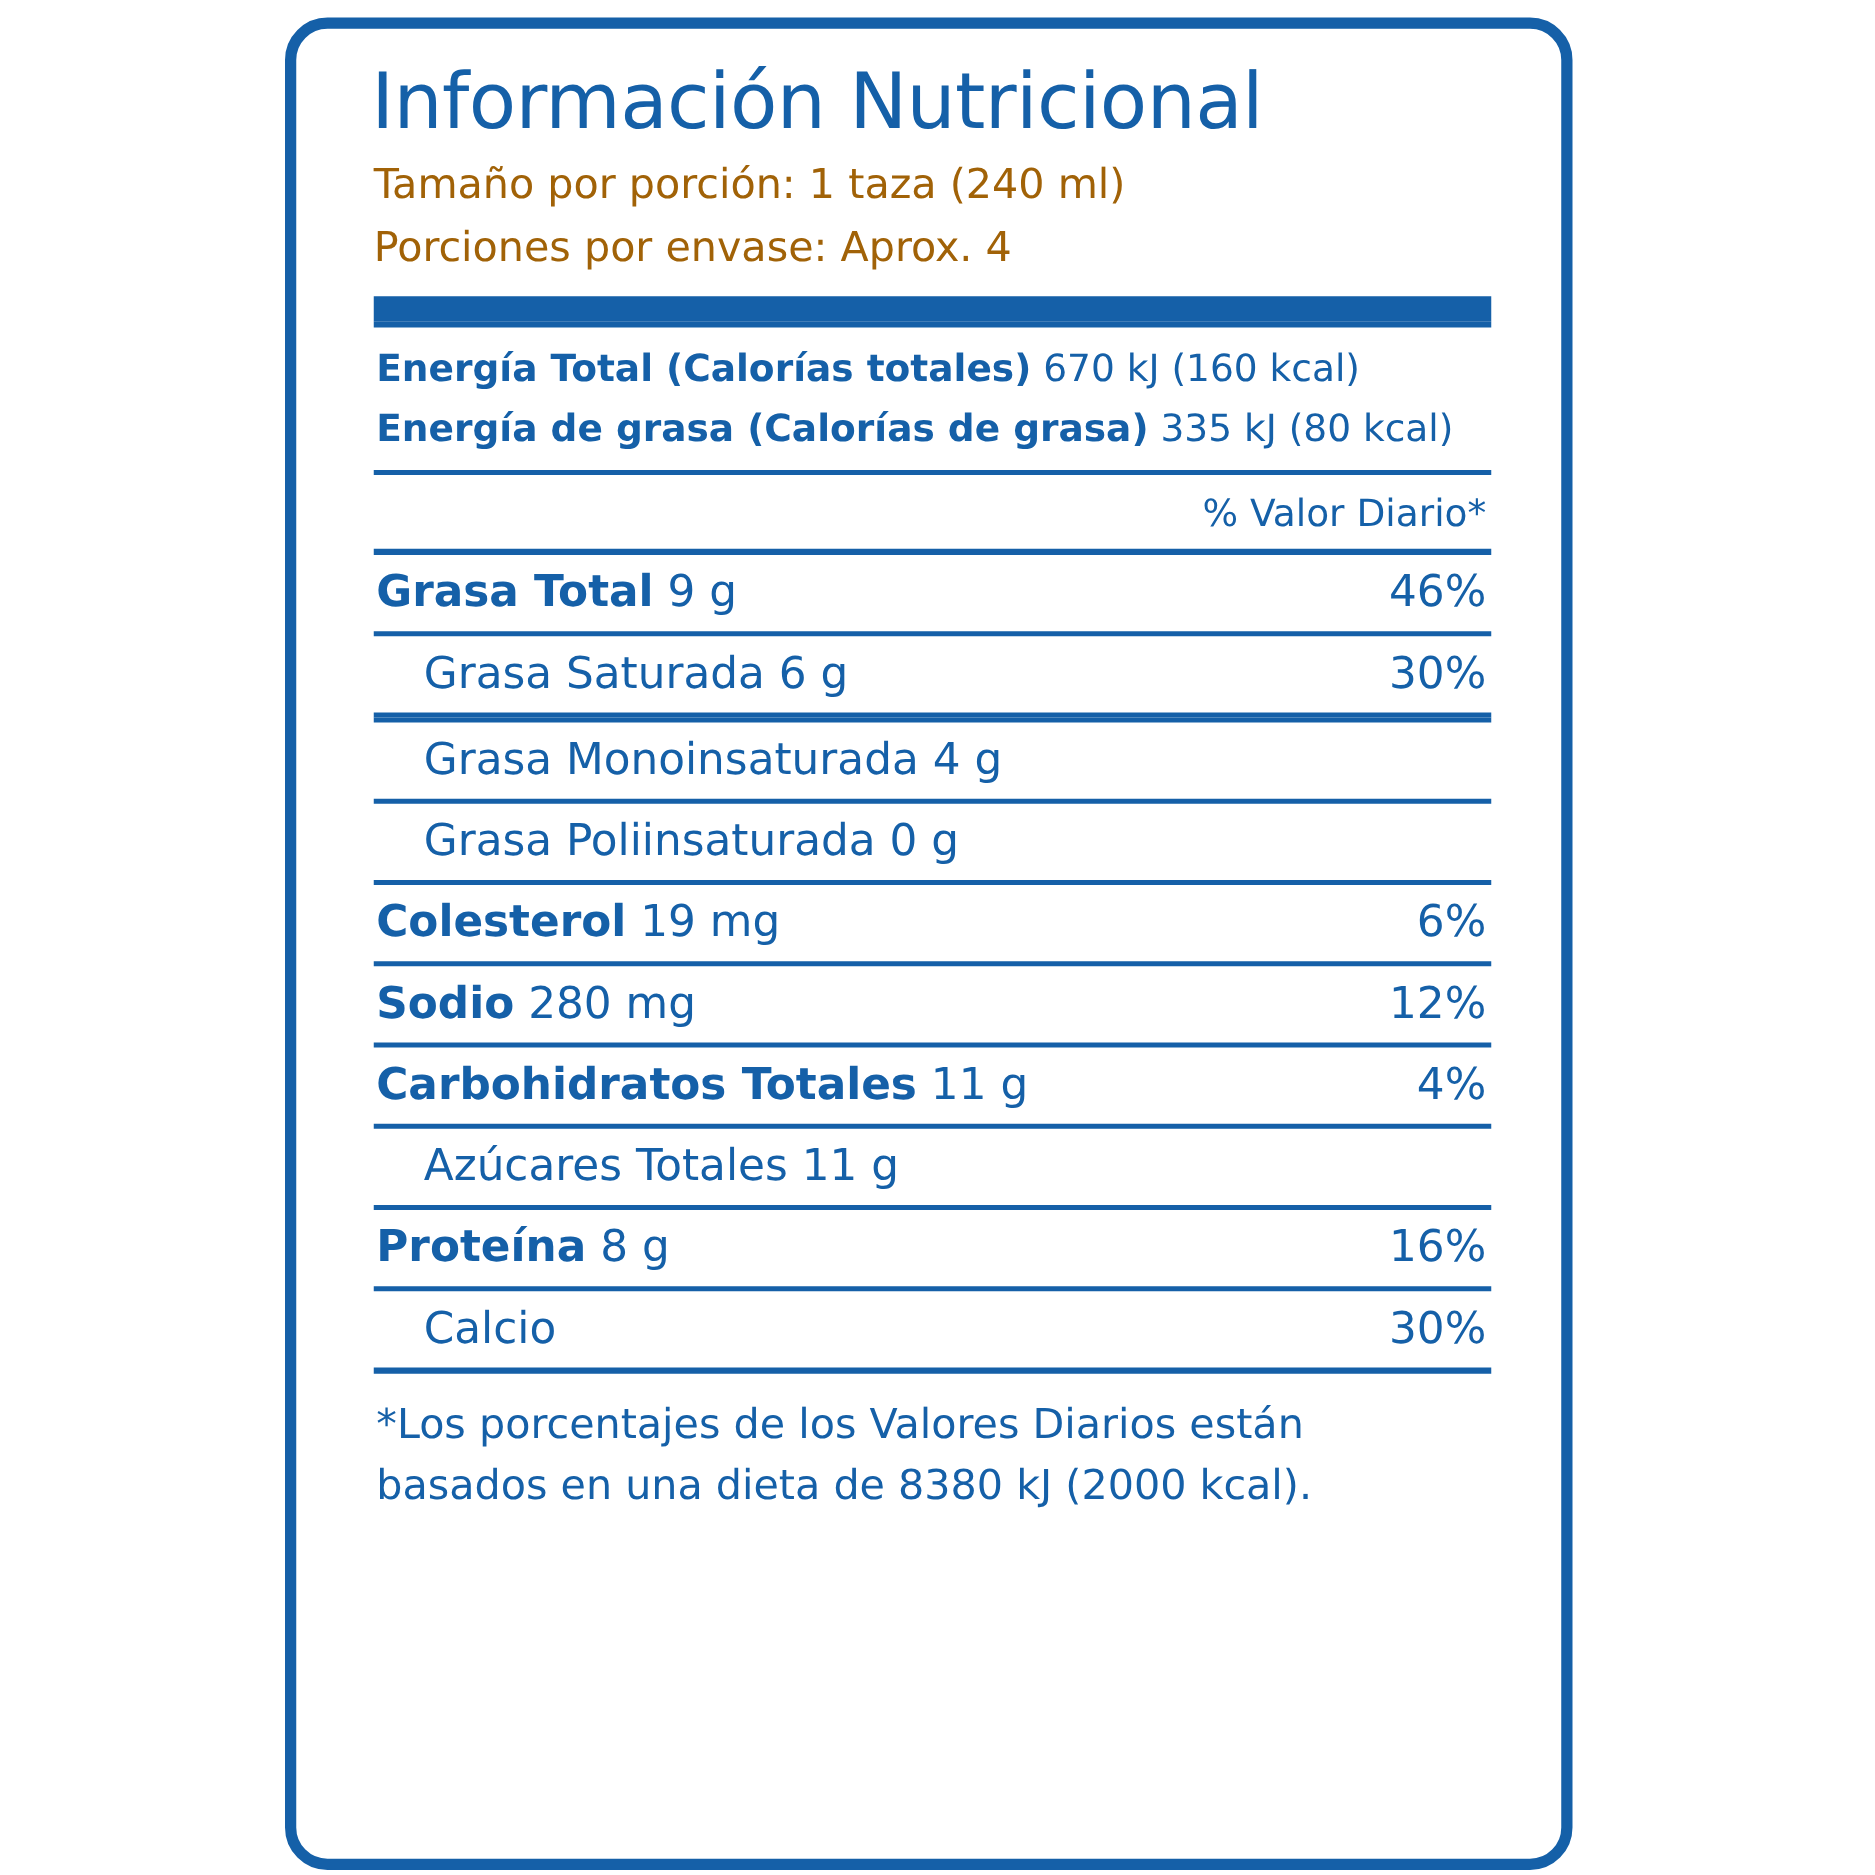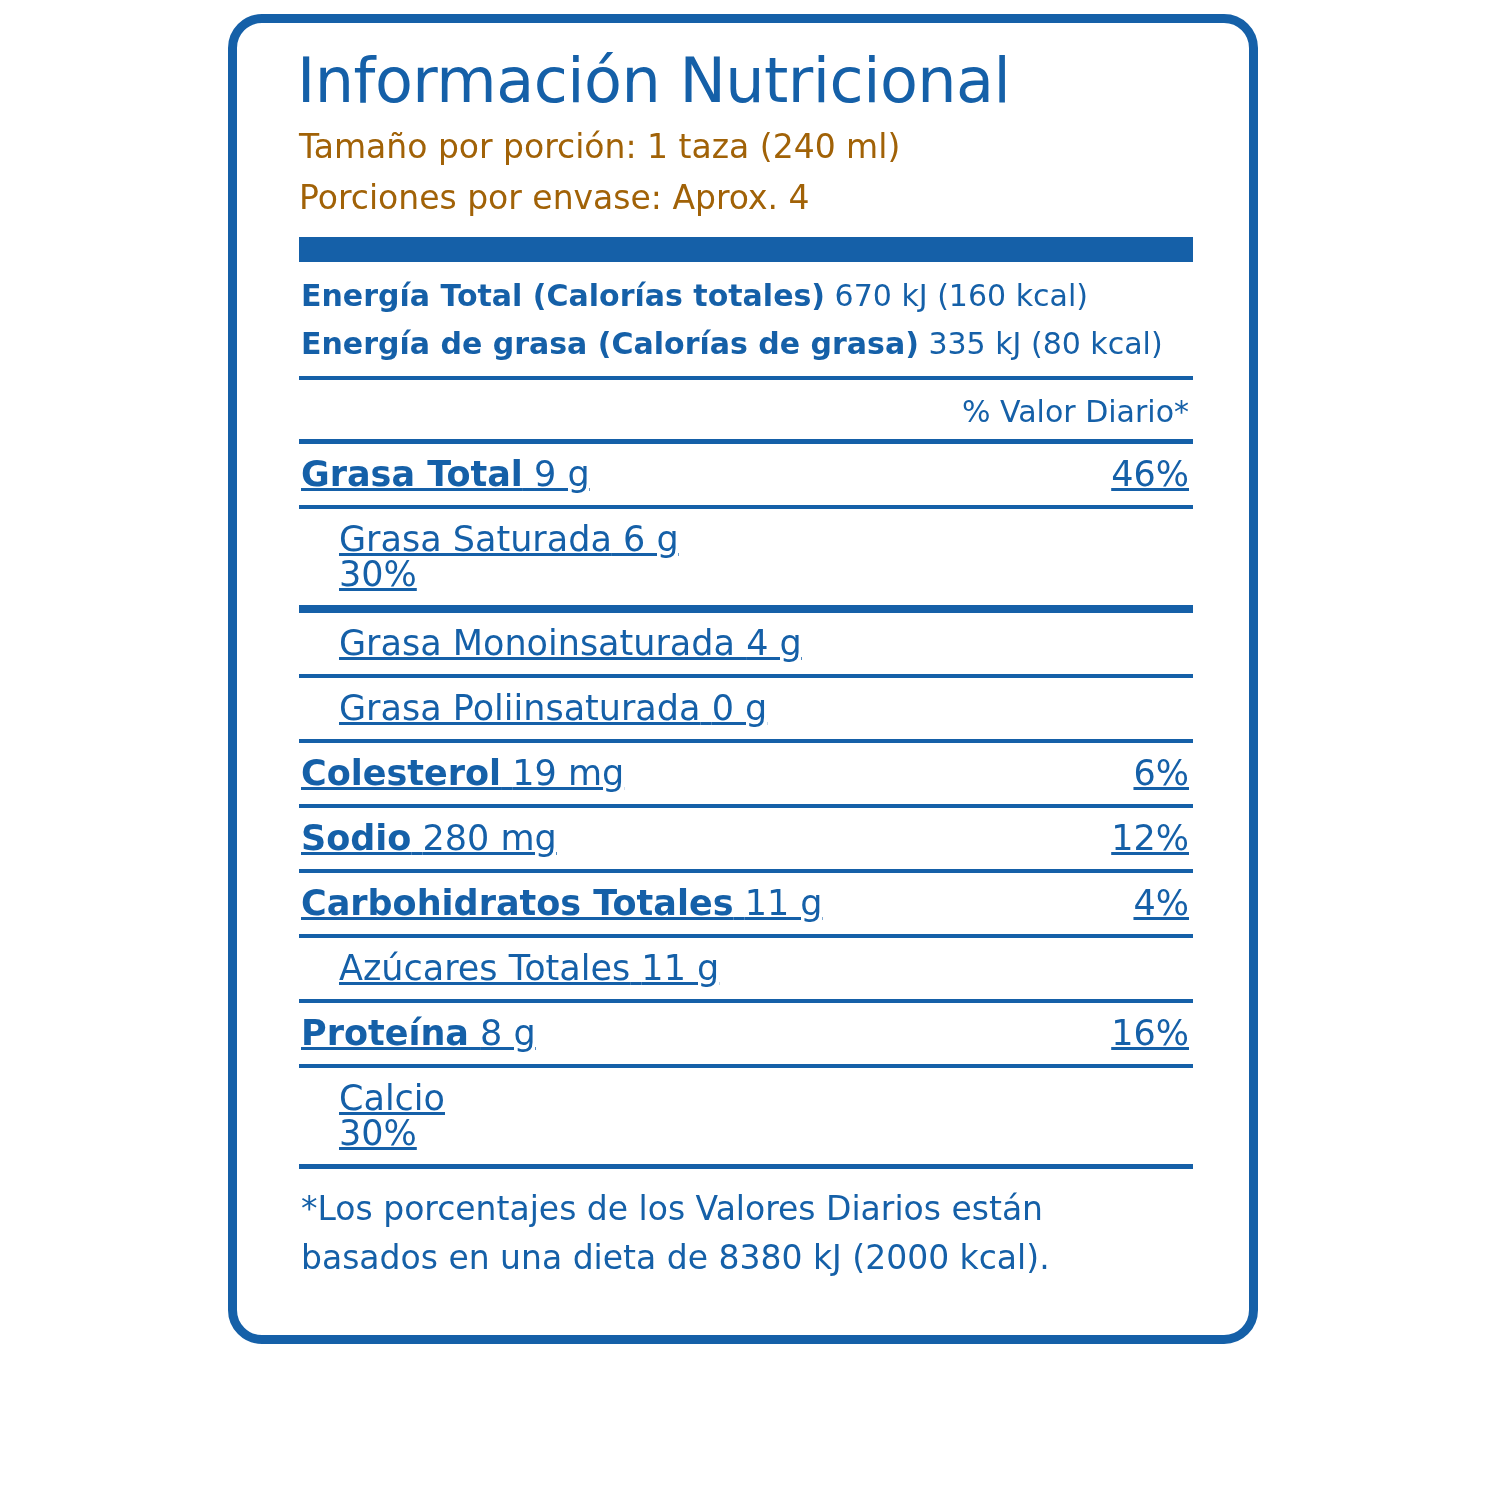--- a/index.html
+++ b/index.html
@@ -11,21 +11,21 @@
     width: 1500px;
     height: 1500px;
     font-family: "DejaVu Sans", sans-serif;
     color: #1560a8;
   }
   .panel {
     position: absolute;
     left: 228px;
     top: 14px;
     width: 1030px;
-    height: 1330px;
+    height: 1482px;
     border: 9px solid #1560a8;
     border-radius: 34px;
     box-sizing: border-box;
     background: #ffffff;
   }
   .inner {
     position: absolute;
     left: 30px;
     top: 12px;
     right: 24px;
@@ -60,26 +60,25 @@
     height: 4px;
     background: #1560a8;
   }
   .row {
     display: flex;
     justify-content: space-between;
     align-items: baseline;
     font-size: 35px;
     line-height: 1.0;
     padding: 13px 4px 13px 2px;
-    text-decoration: underline;
   }
   .row .left { white-space: nowrap; }
   .row .right { white-space: nowrap; }
   .bold { font-weight: bold; }
-  .indent { padding-left: 40px; flex-direction: column; }
+  .indent { padding-left: 40px; }
   .amount-row {
     font-size: 35px;
     font-weight: bold;
     padding: 14px 2px 12px 2px;
   }
   .energy {
     font-size: 30px;
     padding: 12px 2px 4px 2px;
     line-height: 1.48;
   }

